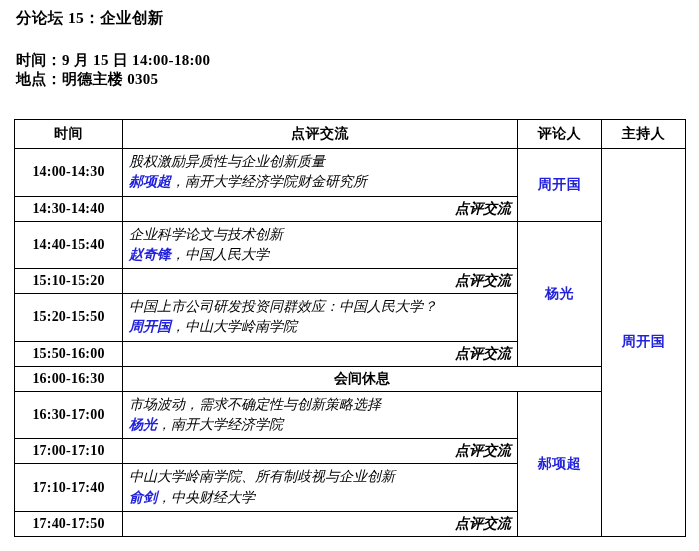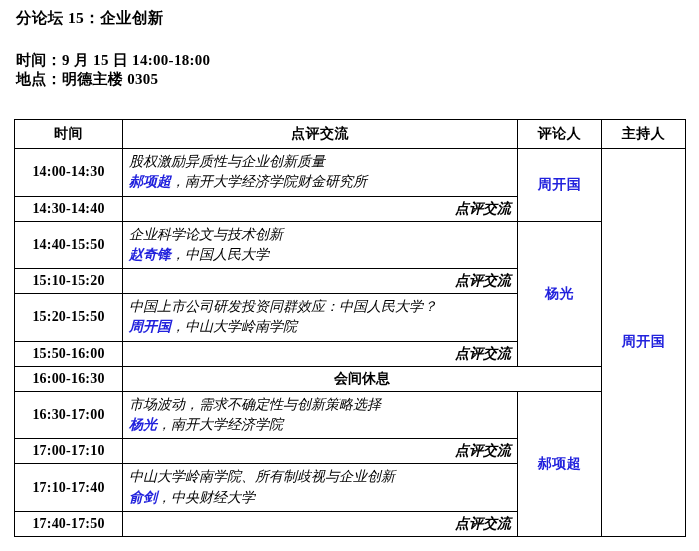--- a/index.html
+++ b/index.html
@@ -138,21 +138,21 @@
         <td class="person" rowspan="2">周开国</td>
         <td class="person" rowspan="11">周开国</td>
       </tr>
 
       <tr>
         <td class="time">14:30-14:40</td>
         <td class="discussion">点评交流</td>
       </tr>
 
       <tr>
-        <td class="time">14:40-15:50</td>
+        <td class="time">14:40-15:40</td>
         <td class="paper">
           <span class="line1">企业科学论文与技术创新</span>
           <span class="line2"><span class="name-blue">赵奇锋</span><span>，中国人民大学</span></span>
         </td>
         <td class="person" rowspan="4">杨光</td>
       </tr>
 
       <tr>
         <td class="time">15:10-15:20</td>
         <td class="discussion">点评交流</td>

